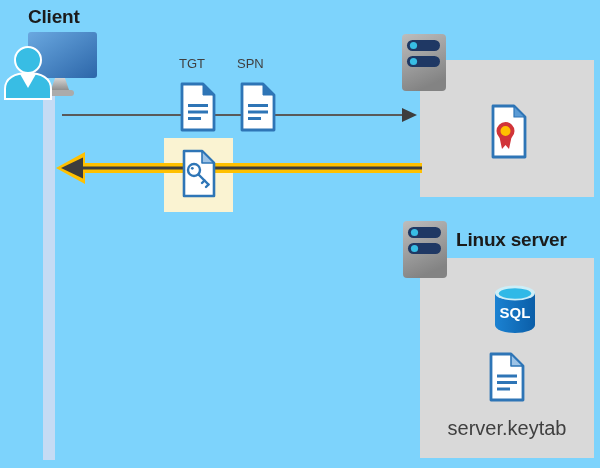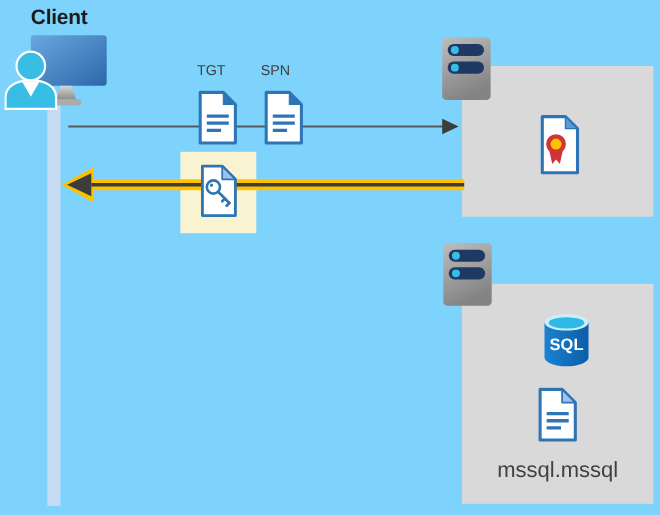--- a/index.html
+++ b/index.html
@@ -144,20 +144,21 @@
           <stop offset="1" stop-color="#838383"></stop>
       </linearGradient>
     </defs>
     <rect x="1" y="1" width="44" height="57" rx="4" fill="url(#srv2)"></rect>
     <rect class="navy-bar" x="6" y="7" width="33" height="11" rx="5.5"></rect>
     <rect class="navy-bar" x="6" y="23" width="33" height="11" rx="5.5"></rect>
     <circle class="cyan-dot" cx="12.5" cy="12.5" r="3.6"></circle>
     <circle class="cyan-dot" cx="12.5" cy="28.5" r="3.6"></circle>
   </svg>
 
+  <div class="abs heading" style="left:456px;top:227px;white-space:nowrap;">Linux server</div>
 
   <svg class="abs" style="left:492px;top:283px;" width="46" height="53" viewBox="0 0 46 53">
     <defs>
       <linearGradient id="sqlg" x1="0" y1="0" x2="1" y2="0">
         <stop offset="0" stop-color="#1b82d2"></stop>
           <stop offset="1" stop-color="#0b5ea8"></stop>
       </linearGradient>
     </defs>
     <path d="M3 10 V42 a20 8 0 0 0 40 0 V10 Z" fill="url(#sqlg)"></path>
     <ellipse cx="23" cy="10" rx="20" ry="7.5" fill="#cdeef7"></ellipse>
@@ -166,15 +167,15 @@
   </svg>
 
   <svg class="abs" style="left:488px;top:352px;" width="38" height="51" viewBox="0 0 38 51">
     <path class="doc-page" d="M3 2 H23 L35 14 V48 H3 Z"></path>
     <path class="doc-fold-light" d="M23 2 V14 H35 Z"></path>
     <line class="doc-line" x1="9" y1="24" x2="29" y2="24"></line>
     <line class="doc-line" x1="9" y1="30.5" x2="29" y2="30.5"></line>
     <line class="doc-line" x1="9" y1="37" x2="22" y2="37"></line>
   </svg>
 
-  <div class="abs file-label" style="left:420px;top:417px;width:174px;text-align:center;">mssql.mssql</div>
+  <div class="abs file-label" style="left:420px;top:417px;width:174px;text-align:center;">server.keytab</div>
 
 </div>
 
 </body></html>

